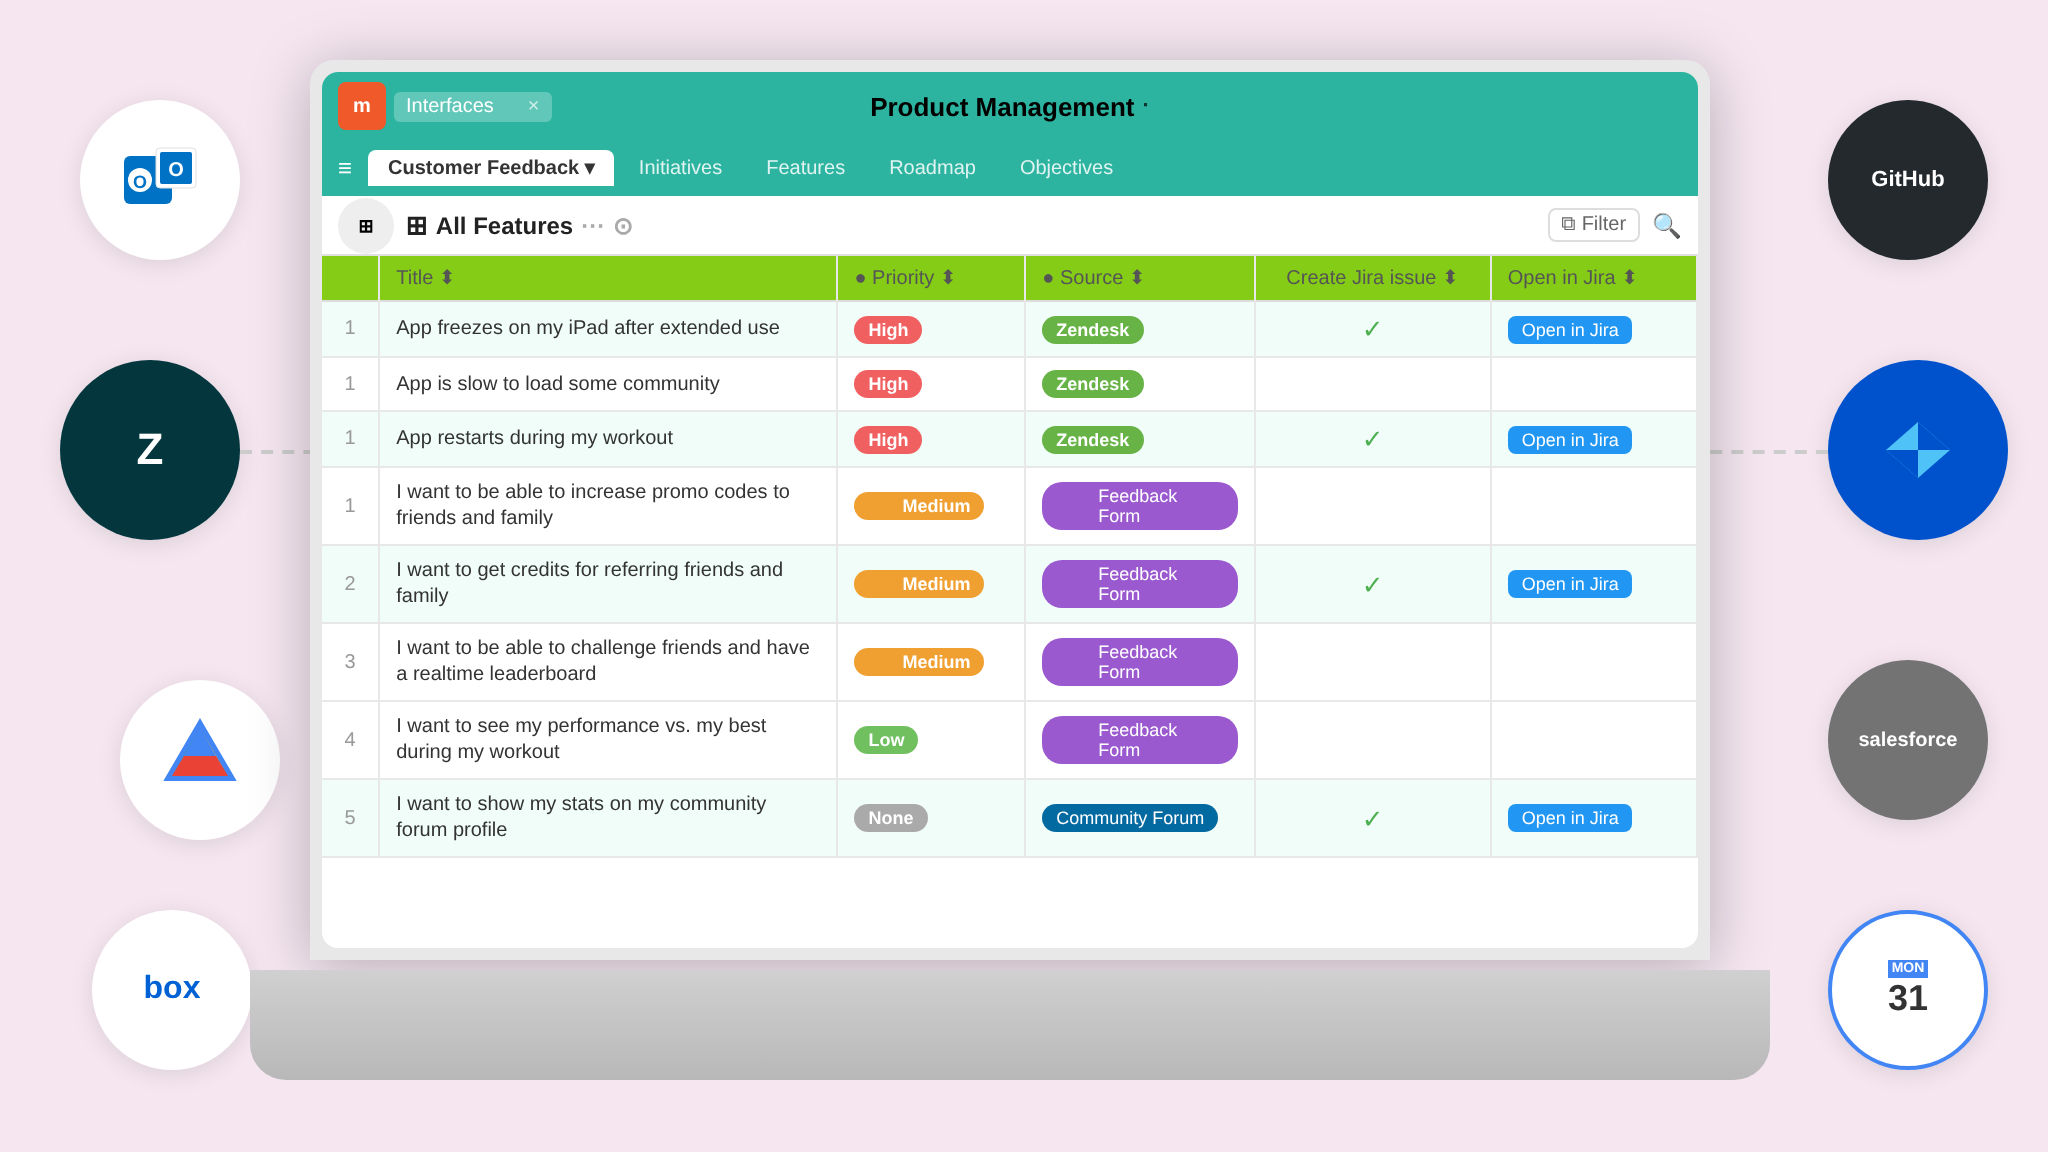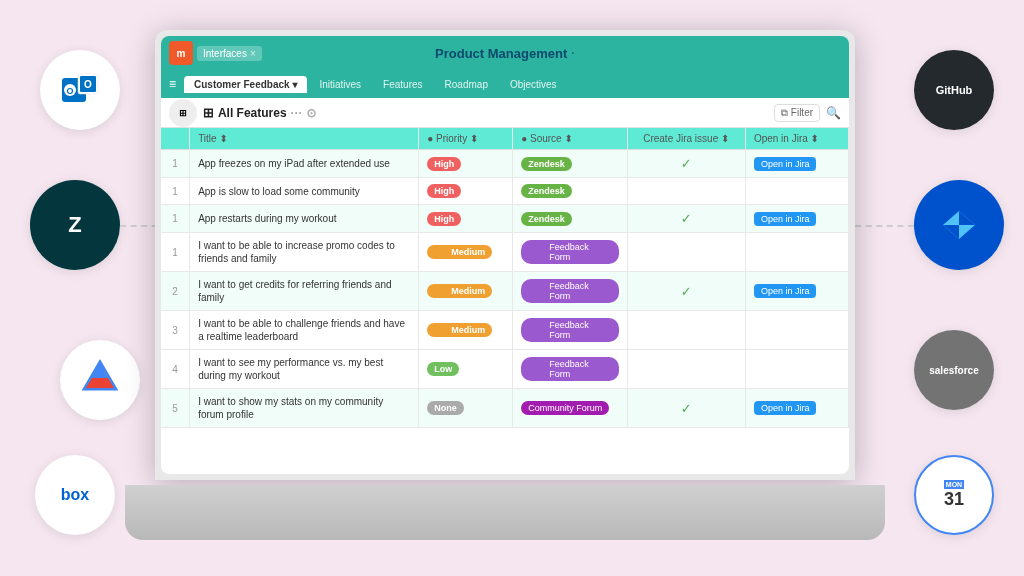--- a/index.html
+++ b/index.html
@@ -21,21 +21,21 @@
       display: flex;
       align-items: center;
       justify-content: center;
       font-weight: 700;
       font-size: 13px;
     }
 
     .circle-outlook { width: 80px; height: 80px; top: 50px; left: 40px; }
     .circle-zendesk { width: 90px; height: 90px; top: 180px; left: 30px; background: #03363D; color: white; }
     .circle-gdrive { width: 80px; height: 80px; top: 340px; left: 60px; }
-    .circle-box { width: 80px; height: 80px; top: 455px; left: 35px; }
+    .circle-box { width: 80px; height: 80px; top: 455px; left: 46px; }
     .circle-github { width: 80px; height: 80px; top: 50px; right: 30px; background: #24292e; color: white; font-size: 16px; }
     .circle-jira { width: 90px; height: 90px; top: 180px; right: 20px; background: #0052CC; color: white; }
     .circle-salesforce { width: 80px; height: 80px; top: 330px; right: 30px; }
     .circle-gcal { width: 80px; height: 80px; top: 455px; right: 30px; }
 
     .dotted-line {
       position: absolute;
       border-top: 2px dashed #ccc;
       height: 0;
     }
@@ -100,21 +100,21 @@
       background: #2db4a0;
       height: 34px;
       display: flex;
       align-items: center;
       justify-content: center;
       position: relative;
       padding: 0 8px;
     }
 
     .top-bar-title {
-      color: #0c4a6e;
+      color: #000000;
       font-size: 13px;
       font-weight: 600;
       display: flex;
       align-items: center;
       gap: 4px;
     }
 
     .top-bar-left {
       position: absolute;
       left: 8px;
@@ -124,21 +124,21 @@
     }
 
     .interfaces-badge {
       background: rgba(255,255,255,0.25);
       color: white;
       font-size: 10px;
       padding: 2px 6px;
       border-radius: 3px;
       display: flex;
       align-items: center;
-      gap: 3px;
+      gap: 17px;
       text-align: center;
     }
 
     .top-bar-right {
       position: absolute;
       right: 8px;
       display: flex;
       align-items: center;
       gap: 6px;
     }
@@ -232,21 +232,21 @@
       overflow: auto;
     }
 
     table {
       width: 100%;
       border-collapse: collapse;
       font-size: 11px;
     }
 
     thead tr {
-      background: #5eead4;
+      background: #84cc16;
       border-bottom: 1px solid #ddd;
     }
 
     thead th {
       padding: 5px 8px;
       text-align: left;
       color: #555;
       font-weight: 500;
       font-size: 10px;
       white-space: nowrap;
@@ -290,21 +290,21 @@
       padding: 2px 7px;
       border-radius: 10px;
       font-size: 9px;
       font-weight: 500;
       color: white;
       display: inline-block;
     }
 
     .source-zendesk { background: #67b346; font-weight: bold; }
     .source-feedback { background: #9b59d0; padding-left: 28px; }
-    .source-community { background: #a21caf; }
+    .source-community { background: #0369a1; }
 
     .open-jira-btn {
       padding: 2px 7px;
       border-radius: 4px;
       font-size: 9px;
       font-weight: 500;
       background: #2196f3;
       color: white;
       cursor: pointer;
       display: inline-block;

